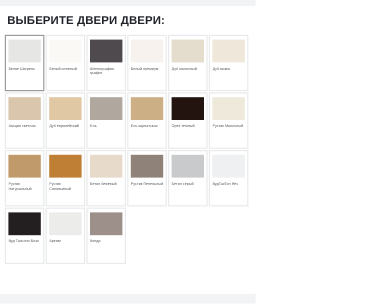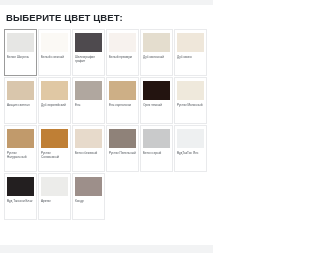--- a/index.html
+++ b/index.html
@@ -67,21 +67,21 @@
     word-wrap:break-word;
     overflow:hidden;
   }
 </style>
 </head>
 <body>
 
 <div id="top-band"></div>
 
 <div id="widget">
-  <div id="page-title">ВЫБЕРИТЕ ЦВЕТ ЦВЕТ:</div>
+  <div id="page-title">ВЫБЕРИТЕ ДВЕРИ ДВЕРИ:</div>
 
   <div id="swatch-grid">
       <div class="swatch-card selected">
         <div class="swatch-chip" style="background: rgb(230, 230, 228);"></div>
         <div class="swatch-label">Белое Шагрень</div>
       </div>
       <div class="swatch-card">
         <div class="swatch-chip" style="background: rgb(251, 249, 245);"></div>
         <div class="swatch-label">Белый снежный</div>
       </div>

